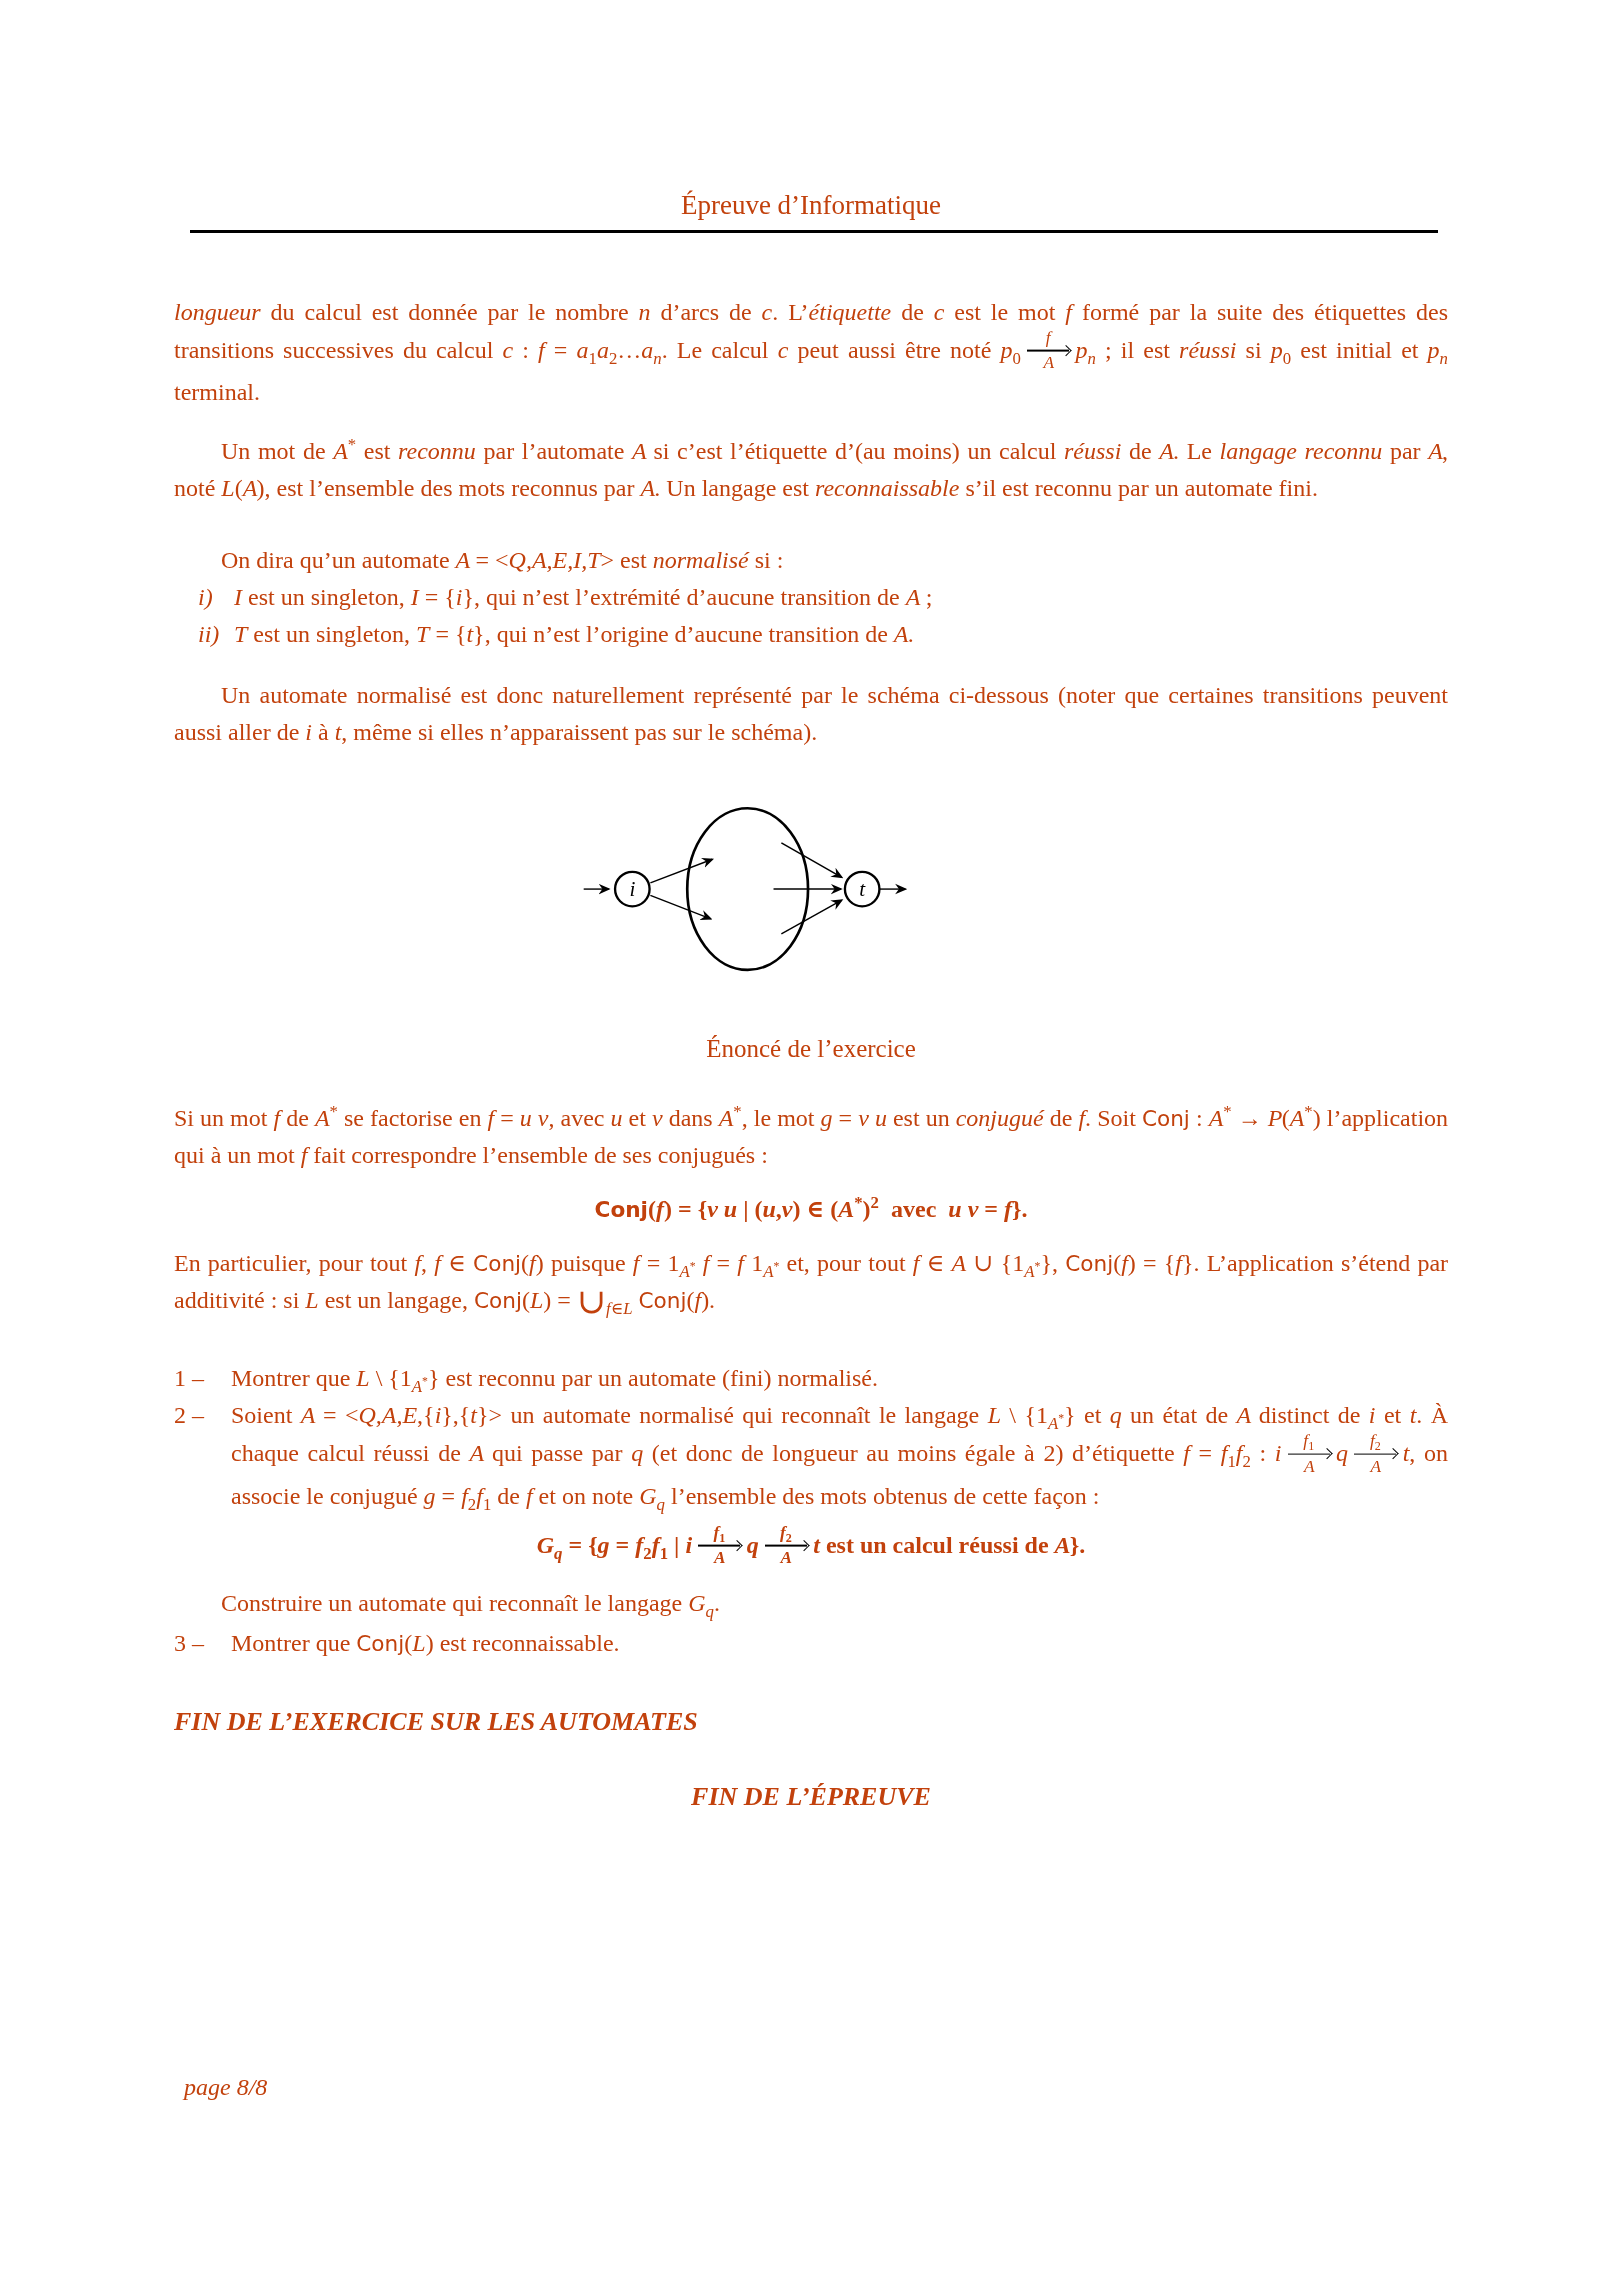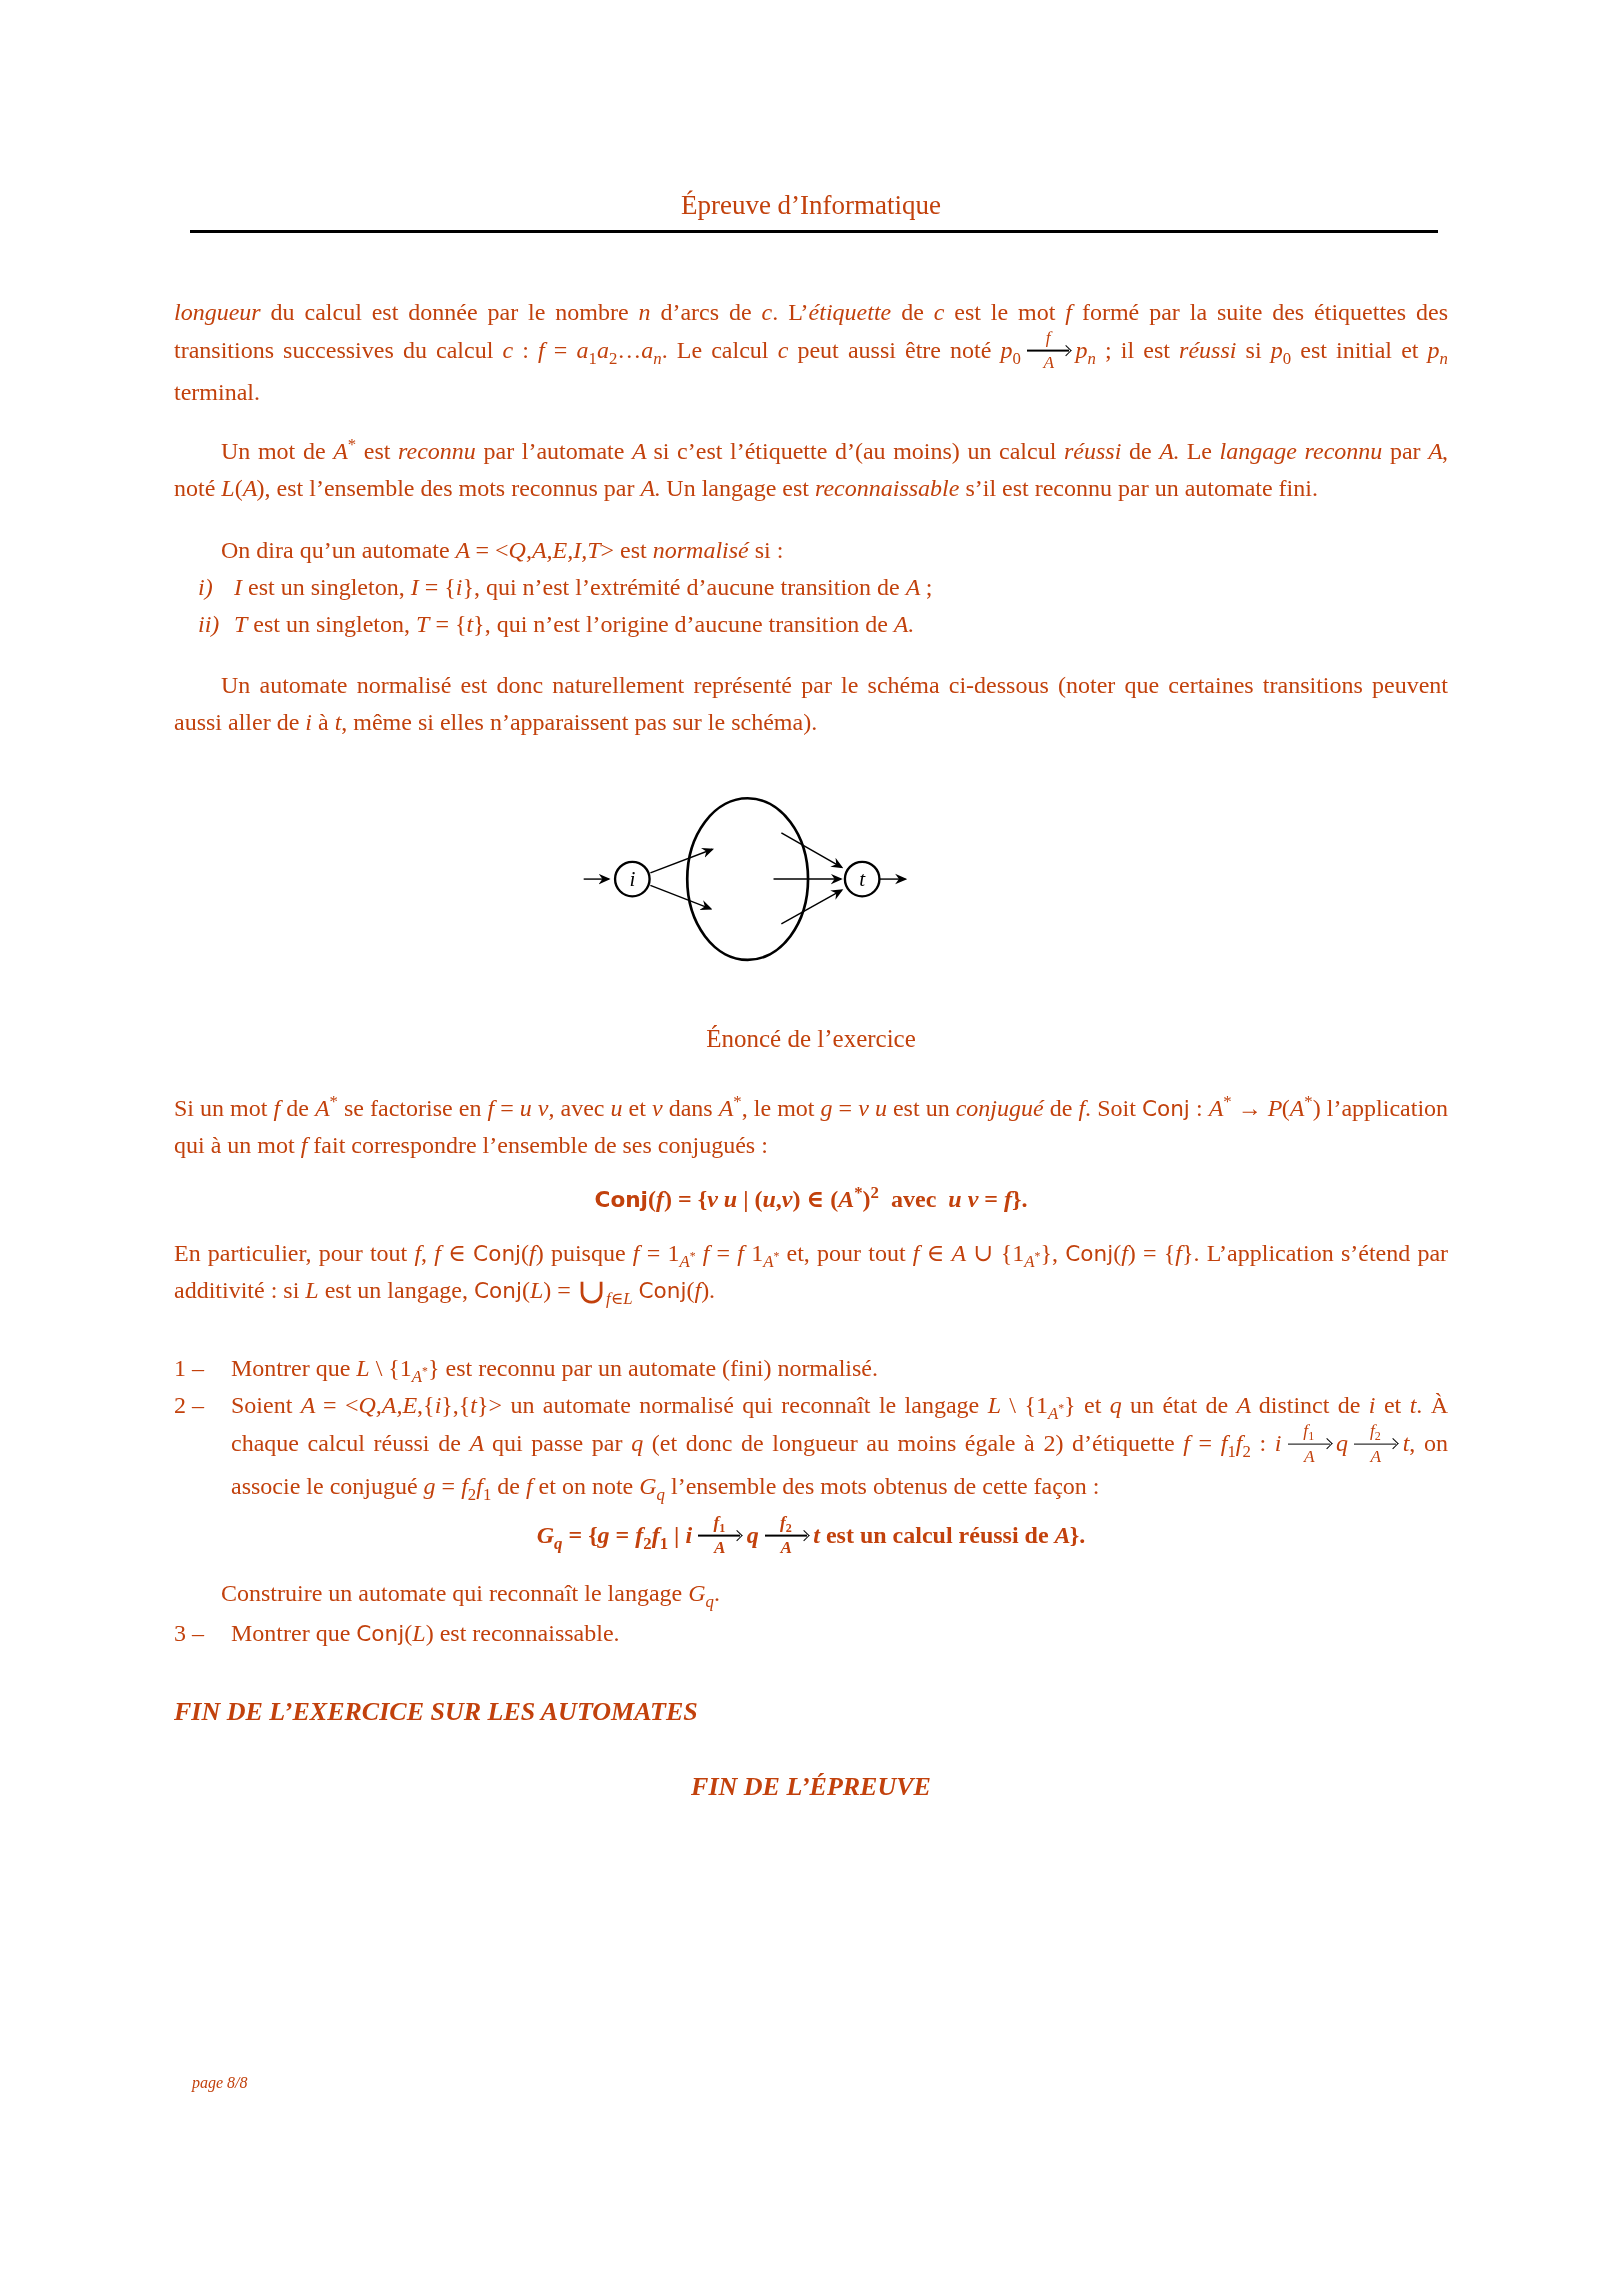--- a/index.html
+++ b/index.html
@@ -11,37 +11,37 @@
     font-family:"Liberation Serif","DejaVu Serif","DejaVu Sans",serif;
     color:#c2410c;
   }
   .wrap{position:absolute;left:174px;top:0;width:1274px;}
   .title{margin-top:190px;text-align:center;font-size:27px;line-height:31px;}
   .rule{margin-top:9.4px;margin-left:15.7px;width:1248px;height:2.4px;background:#000;}
   .p{font-size:24px;line-height:37px;text-align:justify;}
   .indent{text-indent:47px;}
   .p1{margin-top:61px;}
   .p2{margin-top:22px;}
-  .p3{margin-top:25px;}
+  .p3{margin-top:35px;}
   .sublist{padding-left:60px;}
   .p4{margin-top:23.6px;}
   .h2{margin-top:30px;text-align:center;font-size:25px;line-height:37px;font-weight:normal;}
   .p5{margin-top:33px;}
   .formula{margin-top:17.3px;text-align:center;text-indent:0;font-weight:bold;}
   .p6{margin-top:17.3px;}
   .p7{margin-top:20.4px;}
   .item{padding-left:57px;}
   .item1{margin-top:41px;}
   .item2{margin-top:0;}
   .fgq{margin-top:11px;}
   .p8{margin-top:15.7px;}
   .item3{margin-top:3.1px;}
   .fin1{margin-top:41px;text-align:left;font-size:26px;line-height:37px;font-weight:bold;font-style:italic;}
   .fin2{margin-top:38px;text-align:center;font-size:26px;line-height:37px;font-weight:bold;font-style:italic;}
-  .footer{position:absolute;left:18px;top:2074px;font-size:16px;font-style:italic;}
+  .footer{position:absolute;left:10px;top:2074px;font-size:24px;font-style:italic;}
   
   .r{white-space:pre-wrap;}
   .i{font-style:italic;}
   .b{font-weight:bold;}
   .bi{font-weight:bold;font-style:italic;}
   .cal{font-style:italic;letter-spacing:-0.8px;}
   .sf{font-family:"DejaVu Sans","Liberation Sans",sans-serif;font-size:0.9em;}
   .sup{vertical-align:super;font-size:0.7em;line-height:0;}
   .sub{vertical-align:sub;font-size:0.7em;line-height:0;}
   .big{font-size:1.45em;line-height:0;vertical-align:-0.15em;}

